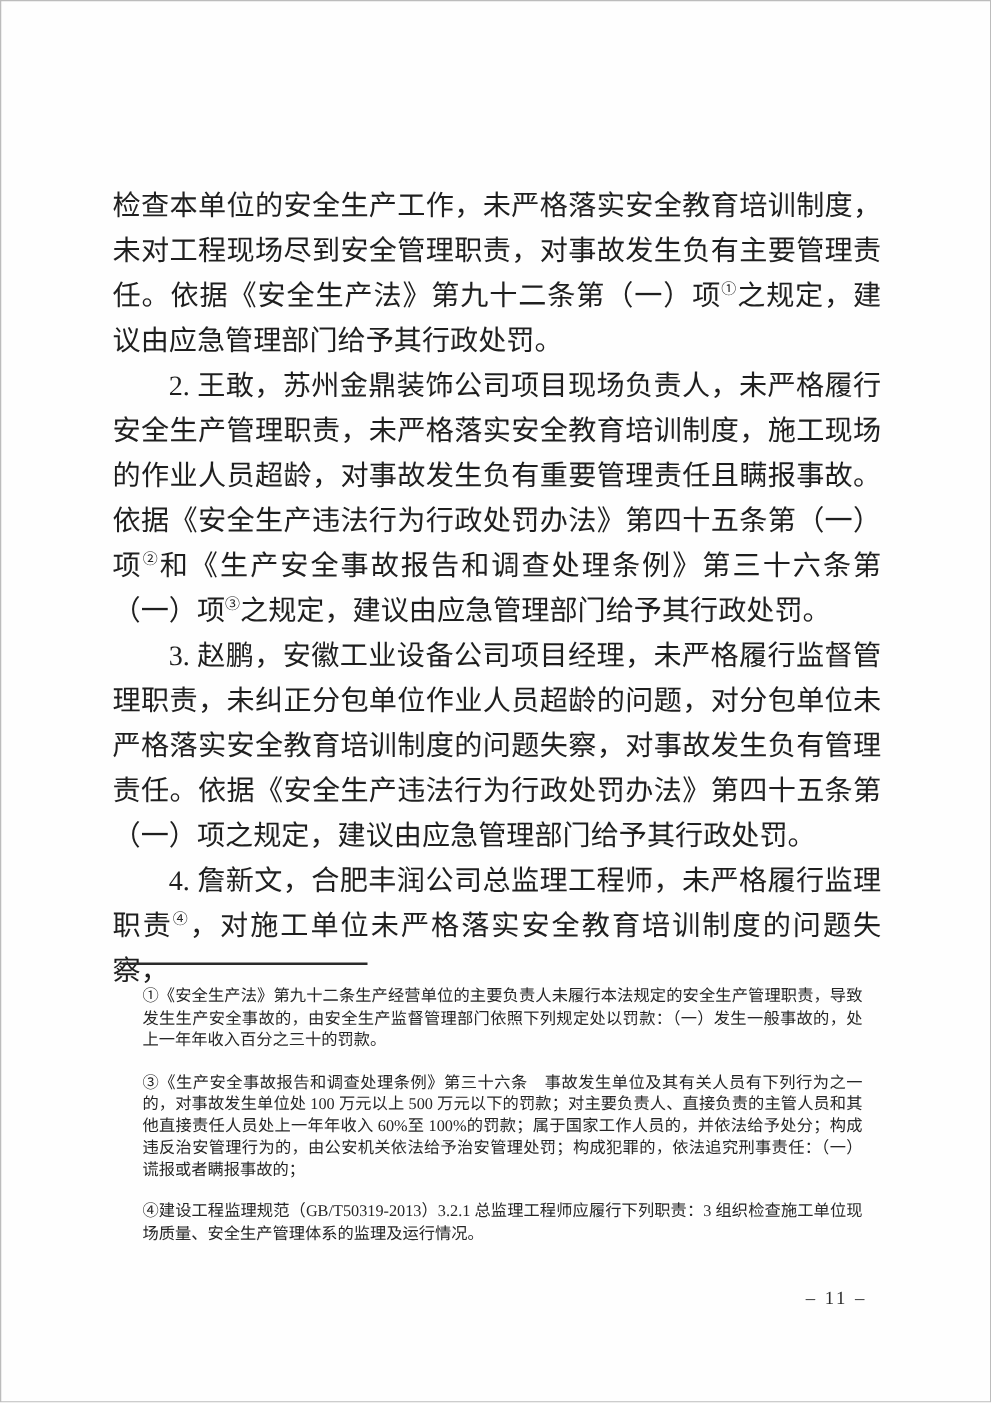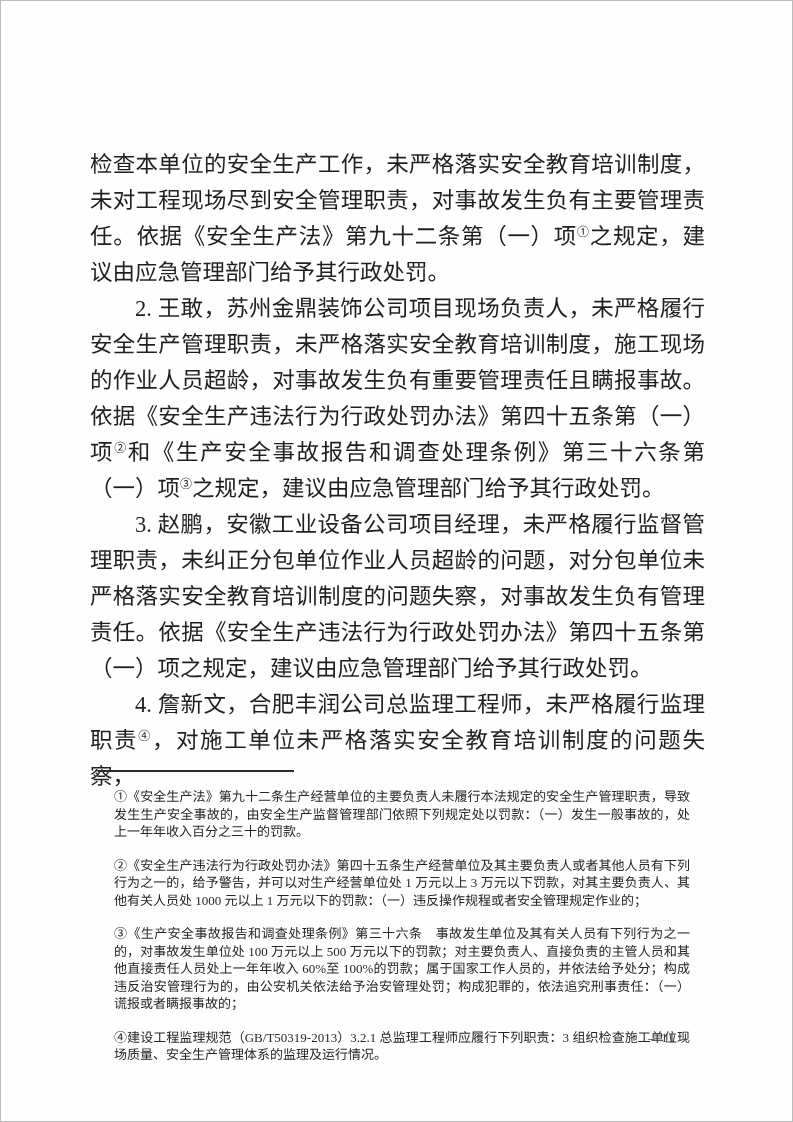--- a/index.html
+++ b/index.html
@@ -58,42 +58,41 @@
     text-align: justify;
     text-justify: inter-ideograph;
     color: #262626;
   }
   .page-number {
     position: absolute;
     left: 618px;
     top: 1030px;
     width: 100px;
     text-align: center;
-    font-size: 12px;
+    font-size: 15px;
     letter-spacing: 2px;
     color: #2a2a2a;
   }
 </style>
 </head>
 <body>
 
 <div class="page">
 
   <main class="body-text">
       <p class="para">检查本单位的安全生产工作，未严格落实安全教育培训制度，未对工程现场尽到安全管理职责，对事故发生负有主要管理责任。依据《安全生产法》第九十二条第（一）项<sup class="fn-ref">①</sup>之规定，建议由应急管理部门给予其行政处罚。</p>
       <p class="para indent">2. 王敢，苏州金鼎装饰公司项目现场负责人，未严格履行安全生产管理职责，未严格落实安全教育培训制度，施工现场的作业人员超龄，对事故发生负有重要管理责任且瞒报事故。依据《安全生产违法行为行政处罚办法》第四十五条第（一）项<sup class="fn-ref">②</sup>和《生产安全事故报告和调查处理条例》第三十六条第（一）项<sup class="fn-ref">③</sup>之规定，建议由应急管理部门给予其行政处罚。</p>
       <p class="para indent">3. 赵鹏，安徽工业设备公司项目经理，未严格履行监督管理职责，未纠正分包单位作业人员超龄的问题，对分包单位未严格落实安全教育培训制度的问题失察，对事故发生负有管理责任。依据《安全生产违法行为行政处罚办法》第四十五条第（一）项之规定，建议由应急管理部门给予其行政处罚。</p>
       <p class="para indent">4. 詹新文，合肥丰润公司总监理工程师，未严格履行监理职责<sup class="fn-ref">④</sup>，对施工单位未严格落实安全教育培训制度的问题失察，</p>
     </main>
 
   <div class="footnote-area">
     <div class="footnote-rule"></div>
     <div>
         <p class="footnote">①《安全生产法》第九十二条生产经营单位的主要负责人未履行本法规定的安全生产管理职责，导致发生生产安全事故的，由安全生产监督管理部门依照下列规定处以罚款：（一）发生一般事故的，处上一年年收入百分之三十的罚款。</p>
-        <p class="footnote">②《安全生产违法行为行政处罚办法》第四十五条生产经营单位及其主要负责人或者其他人员有下列行为之一的，给予警告，并可以对生产经营单位处 1 万元以上 3 万元以下罚款，对其主要负责人、其他有关人员处 1000 元以上 1 万元以下的罚款：（一）违反操作规程或者安全管理规定作业的；</p>
         <p class="footnote">③《生产安全事故报告和调查处理条例》第三十六条　事故发生单位及其有关人员有下列行为之一的，对事故发生单位处 100 万元以上 500 万元以下的罚款；对主要负责人、直接负责的主管人员和其他直接责任人员处上一年年收入 60%至 100%的罚款；属于国家工作人员的，并依法给予处分；构成违反治安管理行为的，由公安机关依法给予治安管理处罚；构成犯罪的，依法追究刑事责任：（一）谎报或者瞒报事故的；</p>
         <p class="footnote">④建设工程监理规范（GB/T50319-2013）3.2.1 总监理工程师应履行下列职责：3 组织检查施工单位现场质量、安全生产管理体系的监理及运行情况。</p>
       </div>
   </div>
 
   <div class="page-number">– 11 –</div>
 
 </div>
 
 </body></html>

